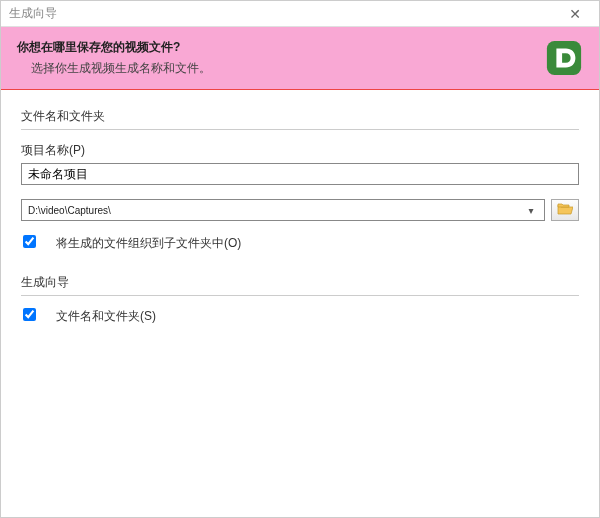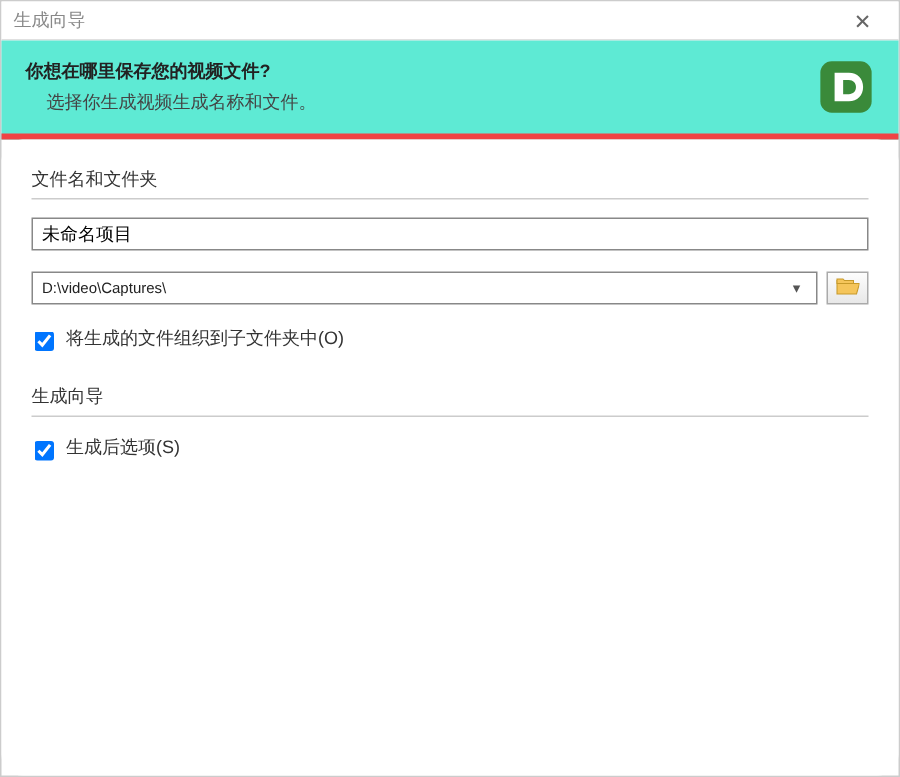--- a/index.html
+++ b/index.html
@@ -34,26 +34,26 @@
       width: 32px;
       height: 20px;
       display: flex;
       align-items: center;
       justify-content: center;
       color: #666;
       font-size: 14px;
       cursor: pointer;
     }
     .header-banner {
-      background: #5eead4;
+      background: #f9a8d4;
       padding: 12px 16px;
       display: flex;
       align-items: flex-start;
       justify-content: space-between;
-      border-bottom: 4px solid #ef4444;
+      border-bottom: 1px solid #ef4444;
     }
     .header-text { flex: 1; }
     .header-title {
       font-weight: bold;
       color: #222;
       font-size: 12px;
       margin-bottom: 4px;
     }
     .header-sub {
       color: #444;
@@ -136,22 +136,22 @@
       height: 22px;
       border: 1px solid #aaa;
       background: linear-gradient(#fdfdfd, #e8e8e8);
       display: flex;
       align-items: center;
       justify-content: center;
       cursor: pointer;
     }
     .check-row {
       display: flex;
-      align-items: flex-end;
-      gap: 8px;
+      align-items: flex-start;
+      gap: 20px;
       margin-bottom: 8px;
     }
     .check-row label {
       font-size: 12px;
       color: #333;
     }
     input[type="checkbox"] {
       width: 13px;
       height: 13px;
     }
@@ -182,20 +182,21 @@
     </div>
   </div>
 
   <div class="content">
 
     <div class="group">
       <div class="group-title">文件名和文件夹</div>
       <hr class="group-hr">
 
       <div class="field-row">
+        <label class="field-label">项目名称(P)</label>
         <input type="text" class="text-input" value="未命名项目" style="">
       </div>
 
       <div class="field-row">
         <div class="folder-row">
           <div class="combo">
             <span class="combo-text">D:\video\Captures\</span>
             <span class="combo-arrow">▾</span>
           </div>
           <div class="browse-btn">
@@ -214,19 +215,19 @@
         <label>将生成的文件组织到子文件夹中(O)</label>
       </div>
     </div>
 
     <div class="group">
       <div class="group-title">生成向导</div>
       <hr class="group-hr">
 
       <div class="check-row indent">
         <input type="checkbox" checked="" style="">
-        <label>生成后选项(S)</label>
+        <label>文件名和文件夹(S)</label>
       </div>
 
     </div>
 
   </div>
 </div>
 
 </body></html>

